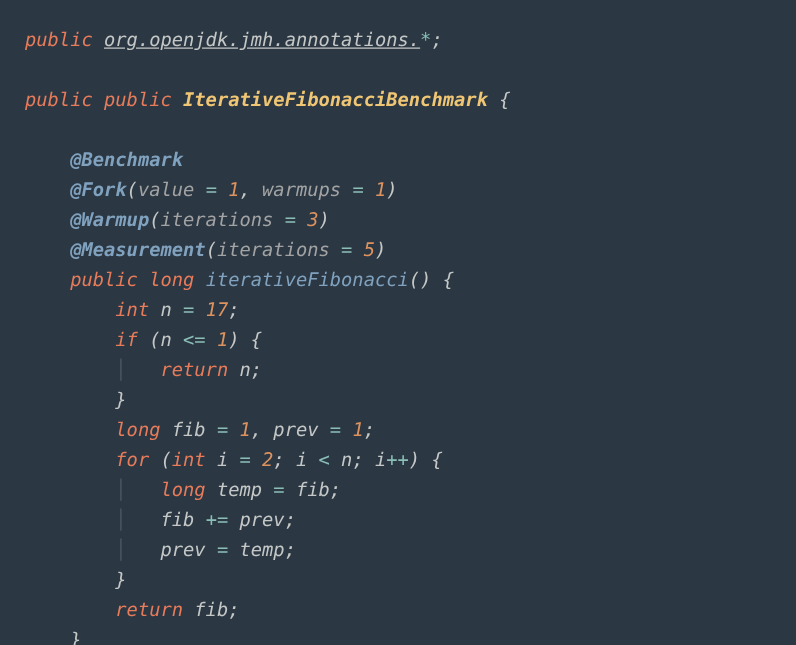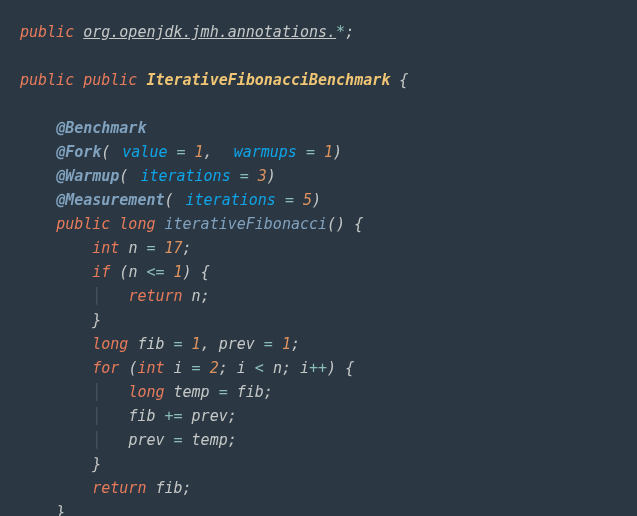--- a/index.html
+++ b/index.html
@@ -14,21 +14,21 @@
       height: 516px;
       overflow: hidden;
       font-style: italic;
     }
     pre { white-space: pre; }
     .kw { color: #e87b5a; font-style: italic; }
     .type { color: #e87b5a; font-style: italic; }
     .cls { color: #f0c674; font-weight: bold; }
     .anno { color: #81a2be; font-weight: bold; }
     .method { color: #81a2be; text-align: right; }
-    .param { color: #0ea5e9; margin-left: 12px; }
+    .param { color: #a3a3a3; }
     .num { color: #de935f; }
     .op { color: #8abeb7; }
     .punc { color: #c5c8c6; }
     .ident { color: #c5c8c6; }
     .pkg { color: #c5c8c6; text-decoration: underline; }
     .guide { color: #4a5560; }
   </style>
 </head>
 <body>
 

